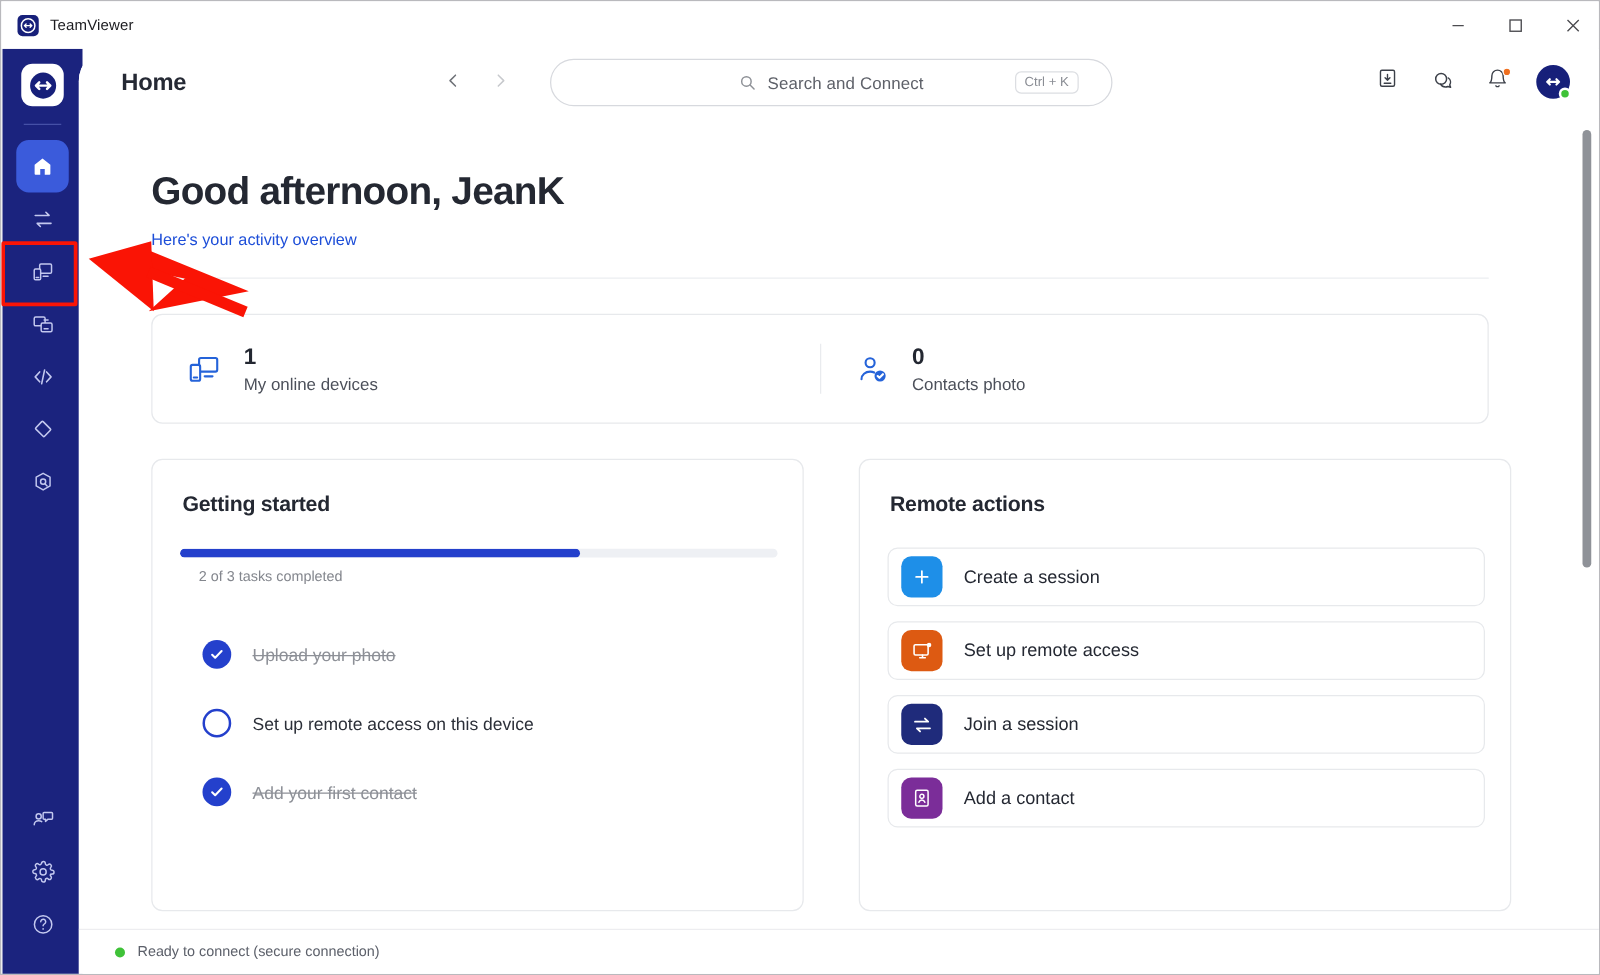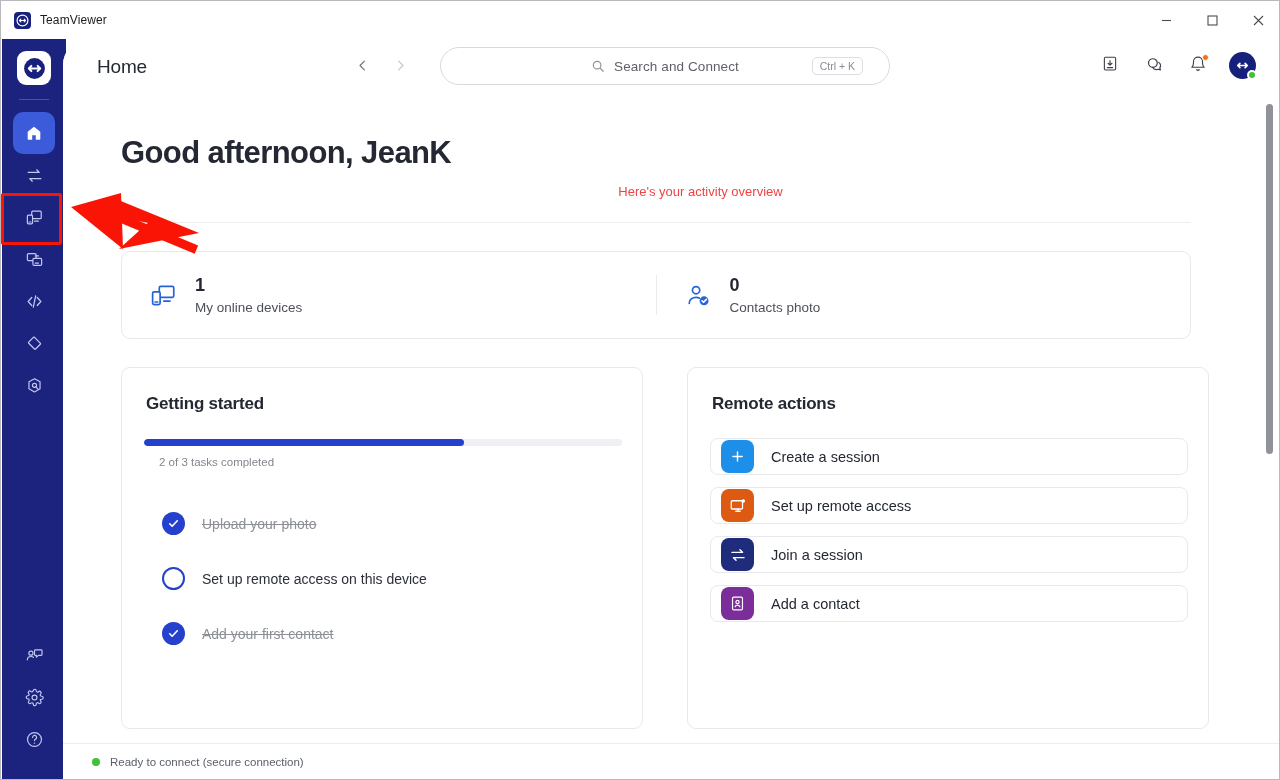--- a/index.html
+++ b/index.html
@@ -95,21 +95,21 @@
 
   
   .header {
     position: absolute; top: 0; left: 0;
     width: 1217px; height: 56px;
     display: flex; align-items: center;
     background: #ffffff;
   }
   .page-title {
     margin-left: 34px;
-    font-size: 19px; font-weight: normal; color: #252934;
+    font-size: 19px; font-weight: bold; color: #252934;
     letter-spacing: -.2px;
   }
   .navarrows {
     position: absolute; left: 285px; top: 14px;
     display: flex; gap: 10px;
   }
   .navbtn {
     width: 28px; height: 28px;
     display: flex; align-items: center; justify-content: center;
   }
@@ -169,21 +169,21 @@
   }
   .greeting {
     margin-left: 58px; margin-top: 40px;
   }
   .greeting h1 {
     font-size: 31px; font-weight: bold; color: #242832;
     letter-spacing: -.6px;
   }
   .greeting p {
     margin-top: 13px;
-    font-size: 13px; color: #ef4444; text-align: center;
+    font-size: 13px; color: #1d4ed8;
   }
   .hr {
     margin: 23px 0 0 58px; width: 1070px; height: 1px; background: #eceef1;
   }
 
   
   .stats {
     margin: 28px 0 0 58px;
     width: 1070px; height: 88px;
     border: 1px solid #e7e9ec; border-radius: 9px;
@@ -232,21 +232,21 @@
     display: flex; align-items: center; justify-content: center;
     flex: 0 0 auto;
   }
   .check.done { background: #2440cc; color: #fff; }
   .check.todo { border: 2px solid #2440cc; background: #fff; }
   .task-text { font-size: 14px; color: #2b2f38; }
   .task.completed .task-text { color: #8d9097; text-decoration: line-through; }
 
   .actions { margin-top: 24px; display: flex; flex-direction: column; gap: 12px; }
   .action {
-    width: 478px; height: 37px;
+    width: 478px; height: 47px;
     border: 1px solid #e7e9ec; border-radius: 8px;
     background: #fff;
     display: flex; align-items: center; gap: 17px;
     padding-left: 10px;
   }
   .act-icon {
     width: 33px; height: 33px; border-radius: 8px;
     display: flex; align-items: center; justify-content: center;
     color: #fff; flex: 0 0 auto;
   }

